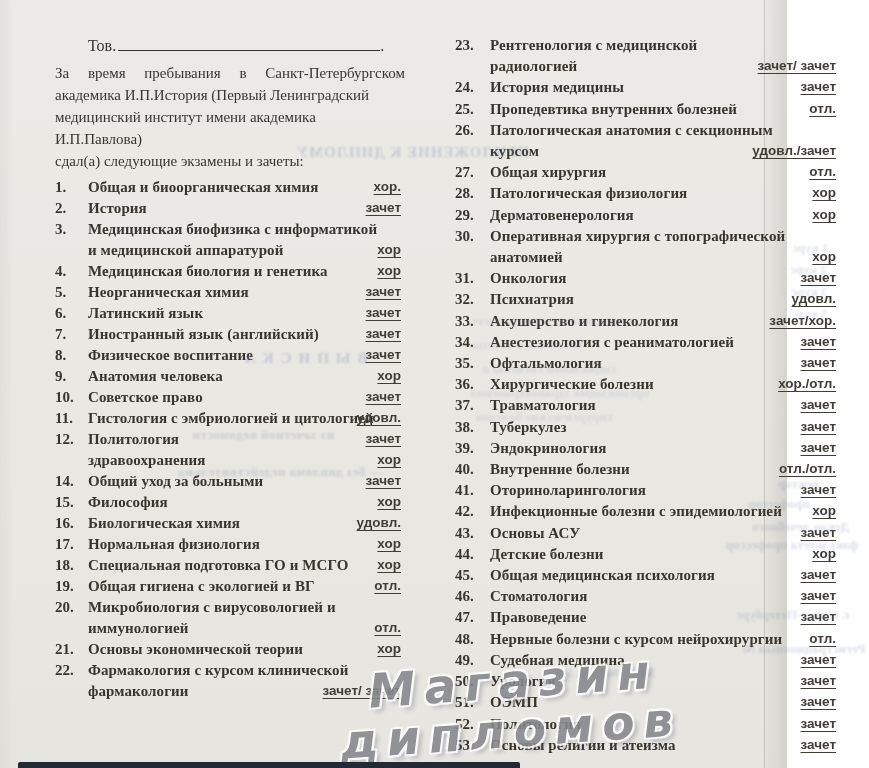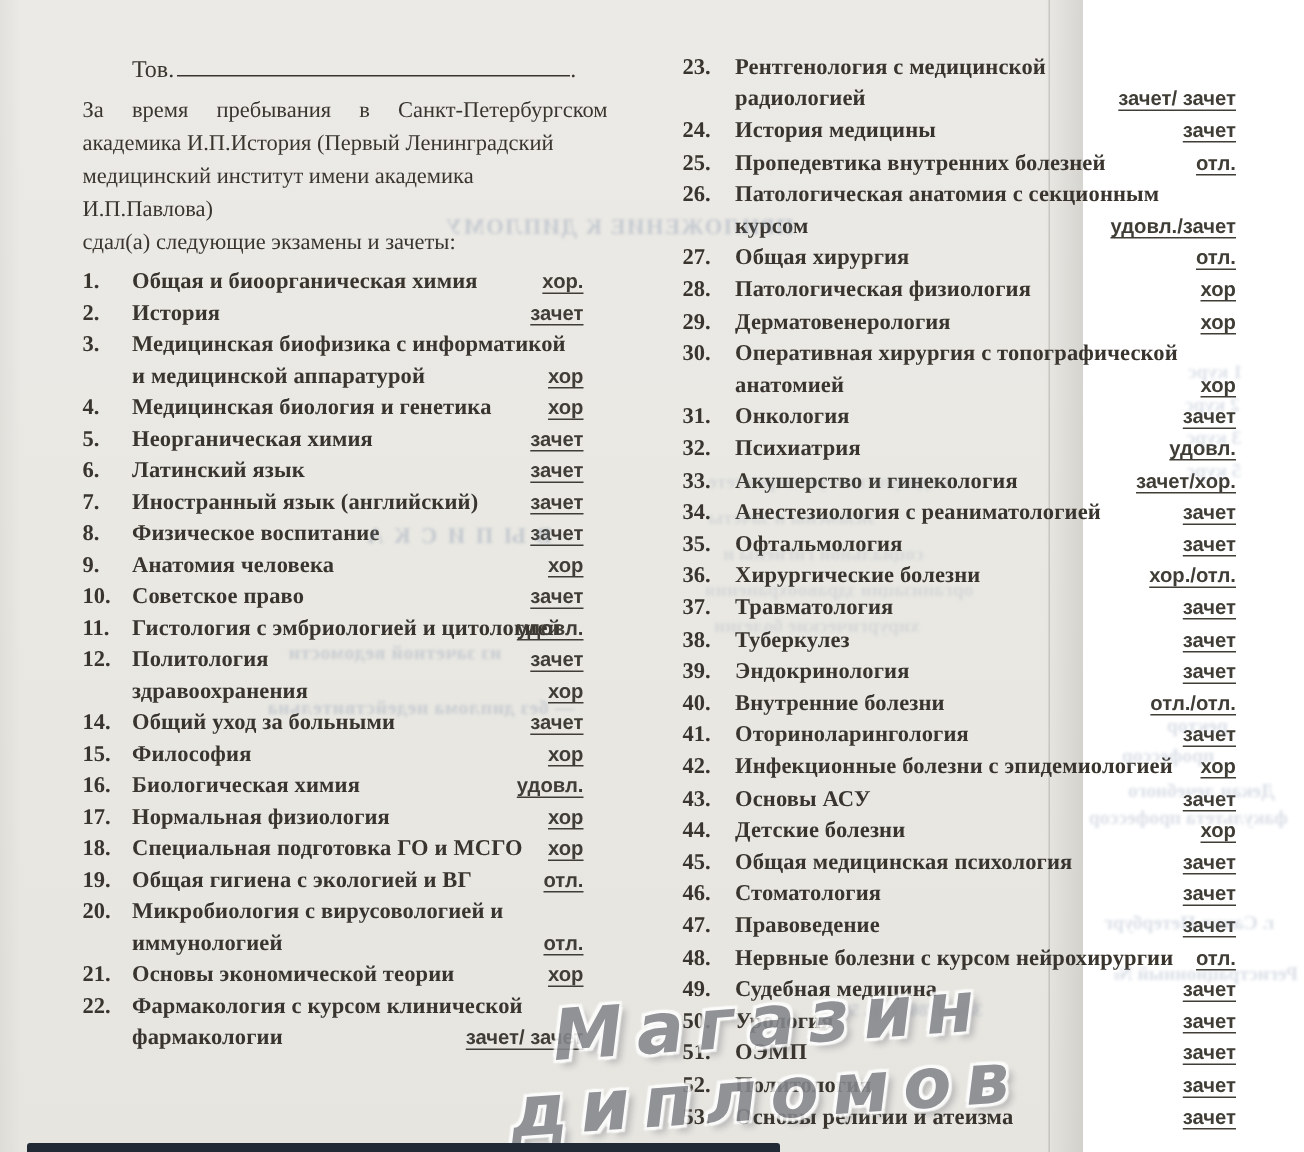--- a/index.html
+++ b/index.html
@@ -1,18 +1,18 @@
 <!DOCTYPE html>
 <html><head>
 <meta charset="utf-8">
 <style>
   html,body{margin:0;padding:0;}
   body{width:869px;height:768px;overflow:hidden;}
   .page{
-    position:relative;width:722px;height:768px;
+    position:relative;width:787px;height:768px;
     background:
       linear-gradient(90deg, rgba(0,0,0,0.04) 0, rgba(0,0,0,0) 14px),
       linear-gradient(270deg, rgba(120,118,110,0.18) 0, rgba(0,0,0,0) 26px),
       linear-gradient(180deg, #eceae6 0%, #e9e8e3 45%, #e6e5e0 100%);
     font-family:"Liberation Serif", serif;
     color:#39352e;
   }
   .edge-line{position:absolute;top:0;right:22px;width:1px;height:100%;
     background:rgba(140,140,132,0.35);}
   
@@ -23,21 +23,21 @@
   .intro{font-size:15px;line-height:22px;}
   .intro .jl{text-align:justify;text-align-last:justify;}
   
   .list{margin-top:5px;font-weight:bold;}
   .line{position:relative;line-height:21px;font-size:15px;white-space:nowrap;}
   .col-right .line{line-height:21.2px;}
   .num{display:inline-block;width:33px;}
   .col-right .num{width:35px;}
   .title{letter-spacing:0.1px;}
   .grade{
-    position:absolute;right:16px;bottom:1px;
+    position:absolute;right:4px;bottom:1px;
     font-family:"Liberation Sans", sans-serif;
     font-size:13.5px;color:#403d36;
     text-decoration:underline;text-underline-offset:3px;
     text-decoration-thickness:1px;
     white-space:nowrap;
   }
   
   .bleed{
     position:absolute;
     font-family:"Liberation Serif", serif;

